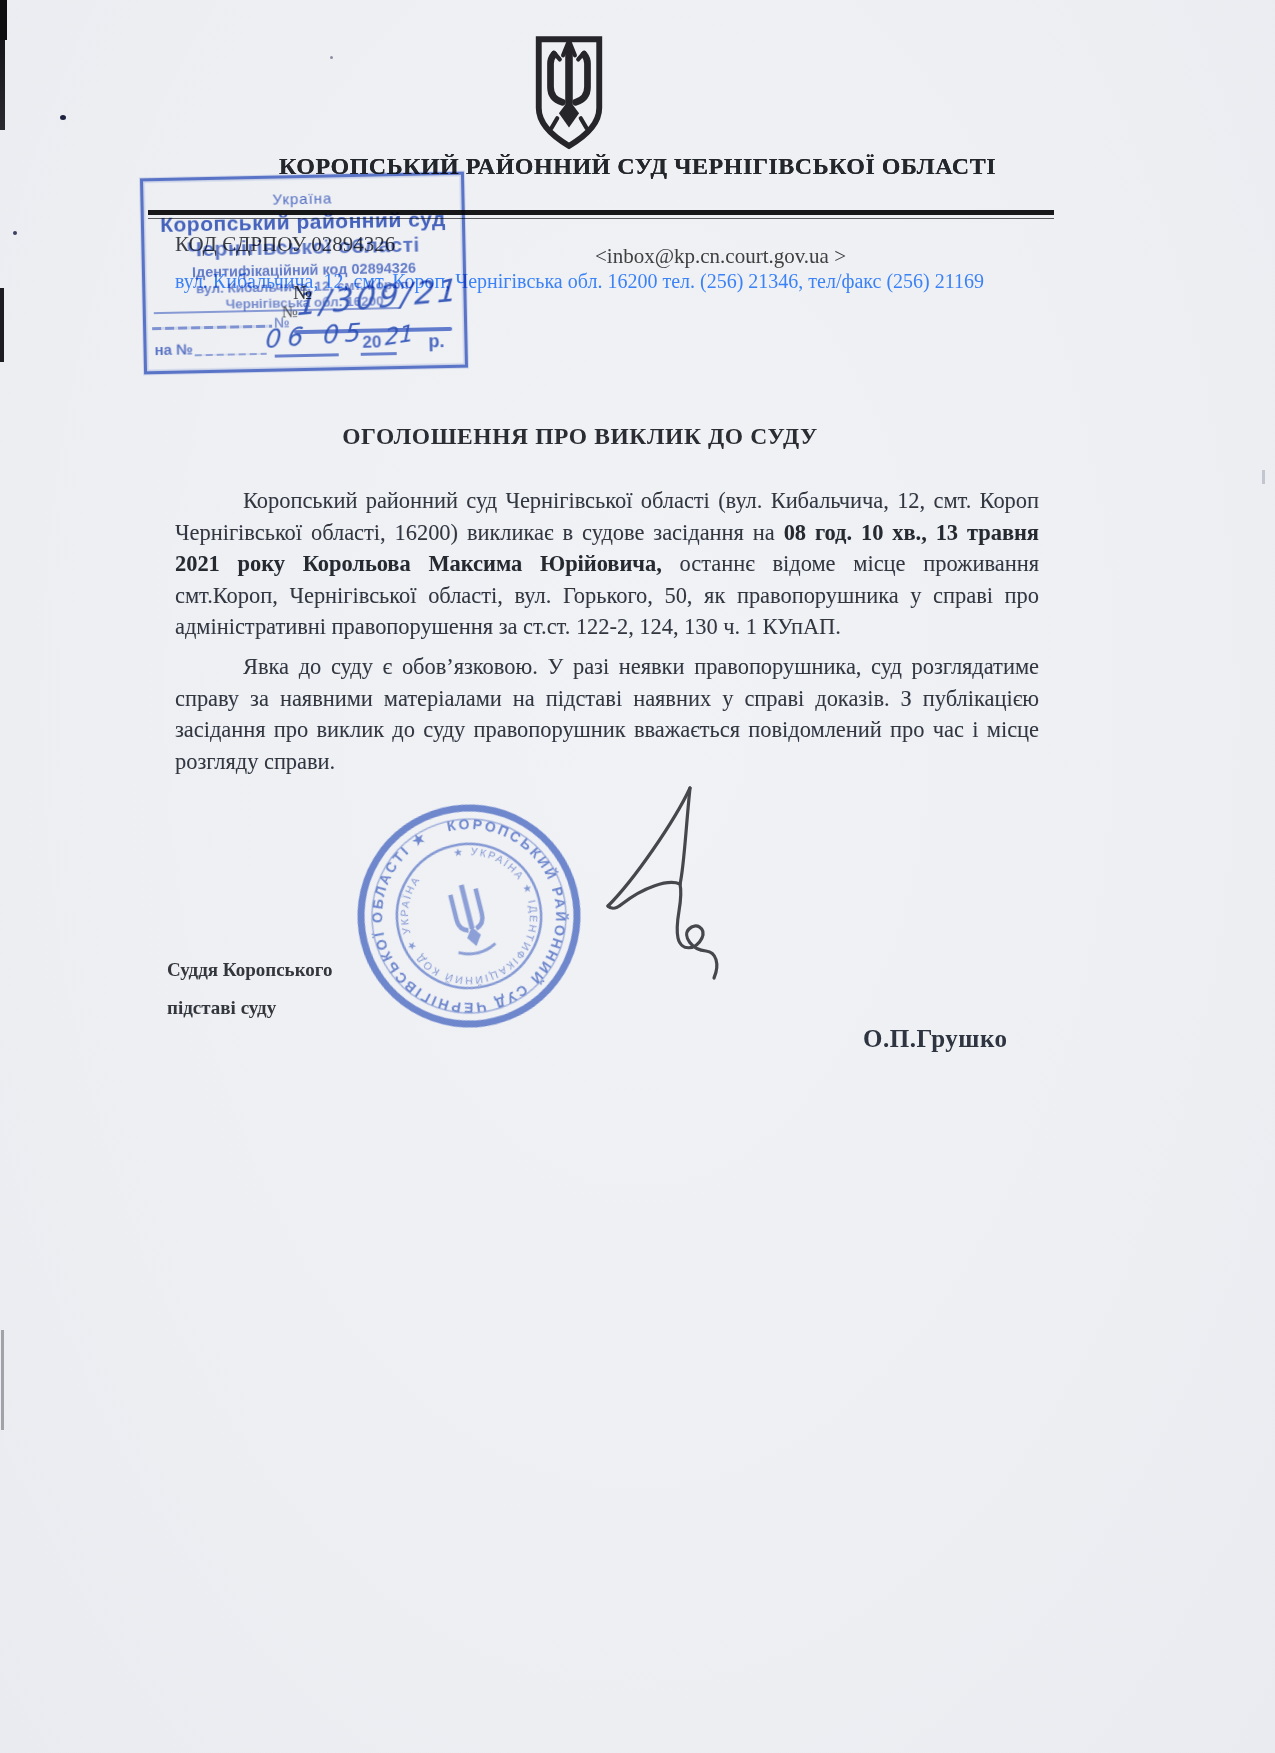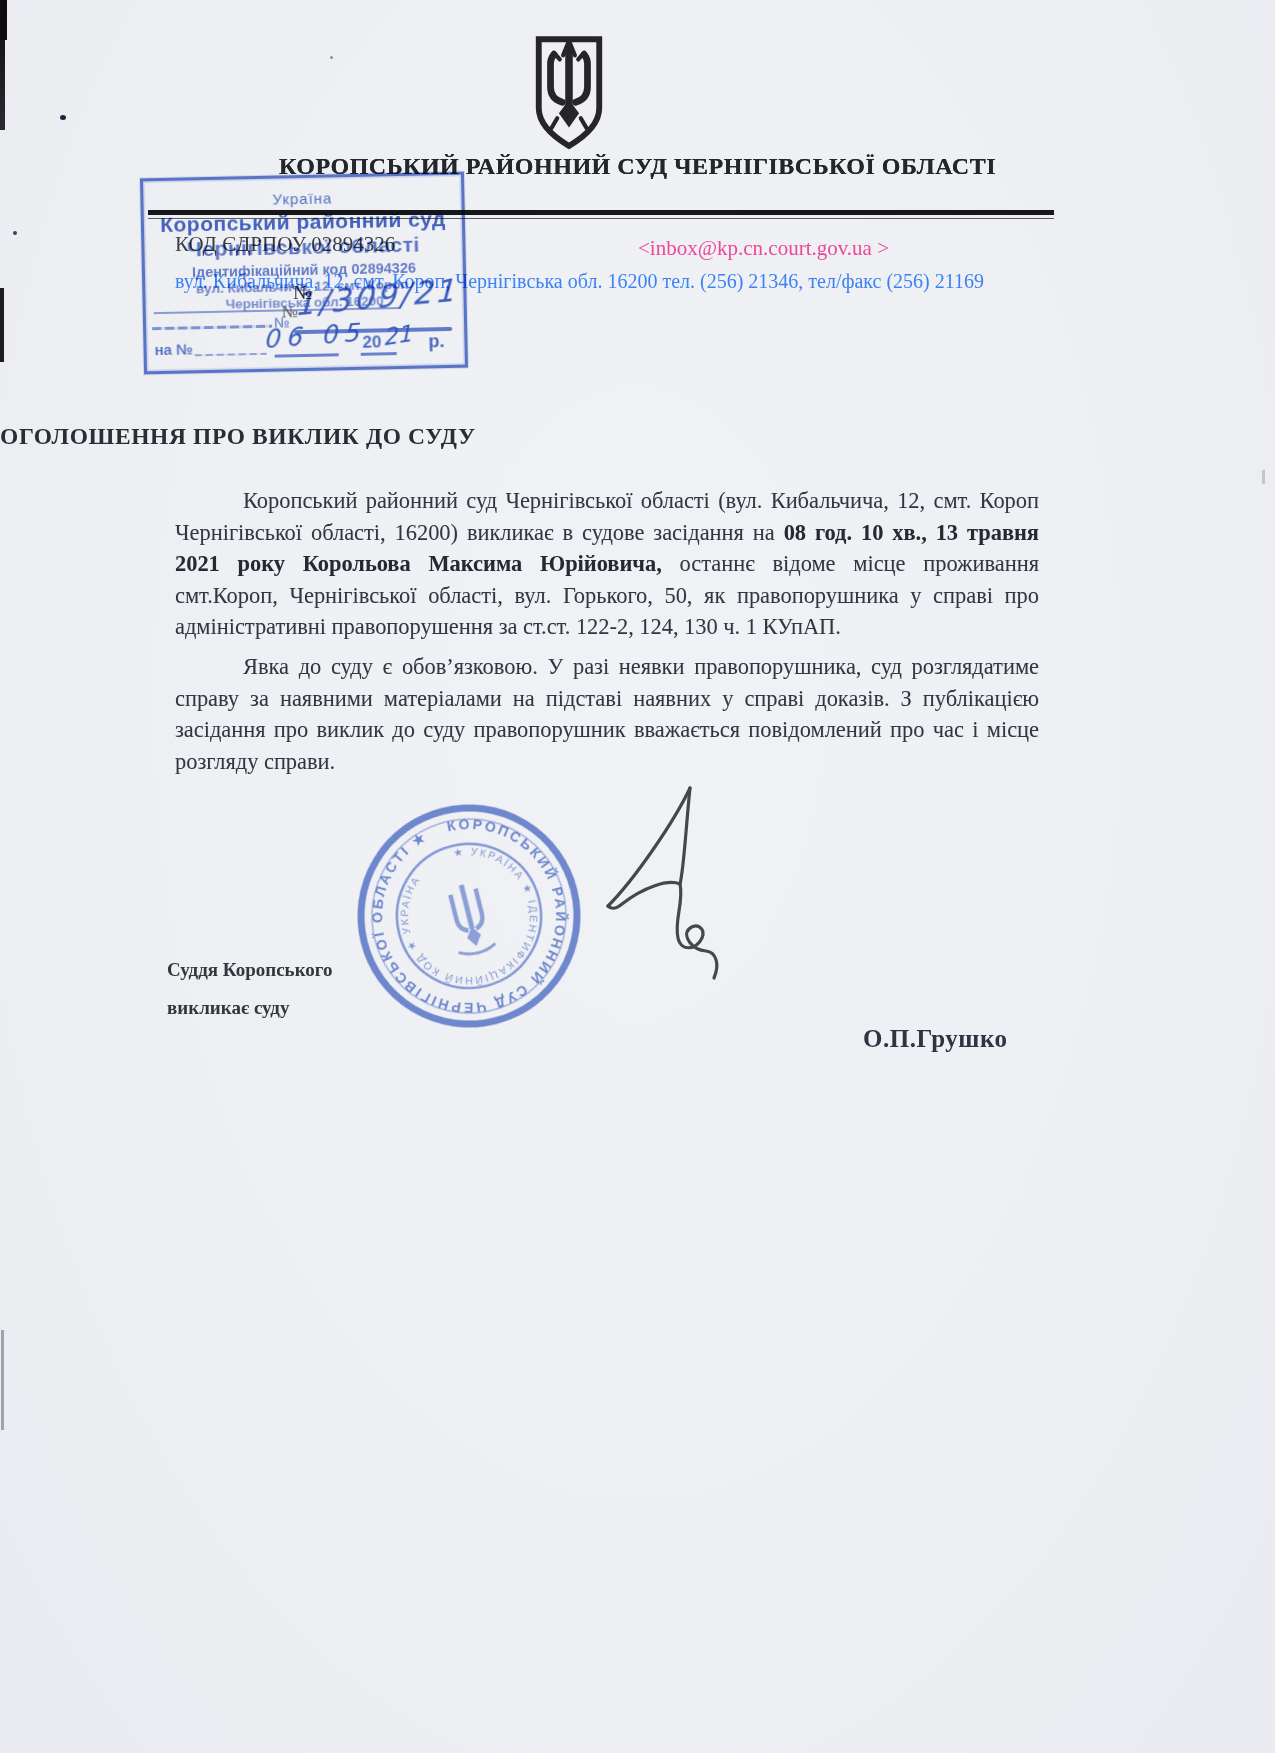--- a/index.html
+++ b/index.html
@@ -29,21 +29,21 @@
   
   .court-title{
     left:0;top:153px;width:1275px;text-align:center;
     font-weight:bold;font-size:24px;letter-spacing:.5px;color:#23262b;
     text-shadow:0 0 .4px #23262b;
   }
   .rule-thick{left:148px;top:210px;width:906px;height:5px;background:#17171a;z-index:6;}
   .rule-thin{left:148px;top:218px;width:906px;height:1px;background:#5a5c62;z-index:6;}
 
   .edrpou{left:175px;top:232px;font-size:21px;color:#3a3d44;z-index:2;}
-  .email{left:595px;top:236px;font-size:21px;color:#ec4899;z-index:2;margin-left:43px;}
+  .email{left:595px;top:244px;font-size:21px;color:#404040;z-index:2;}
   .address-line{left:175px;top:270px;font-size:20px;color:#3b82f6;z-index:2;white-space:nowrap;}
   .doc-no{left:293px;top:281px;font-size:20px;color:#33363c;z-index:2;}
 
   
   .stamp{
     left:142px;top:175px;width:318px;height:190px;
     transform:rotate(-1.2deg);
     border:3px solid rgba(56,90,196,.8);
     box-shadow:inset 0 0 0 1.5px rgba(56,90,196,.2), 0 0 0 1px rgba(56,90,196,.15);
     color:#3b5cc2;z-index:7;mix-blend-mode:multiply;
@@ -77,21 +77,21 @@
   }
   .hw-number{position:absolute;top:108px;left:150px;font-size:31px;letter-spacing:3px;
     transform:rotate(-4deg) skewX(-10deg);opacity:.9;}
   .hw-date{position:absolute;top:146px;left:118px;font-size:25px;letter-spacing:6px;
     transform:rotate(-3deg) skewX(-8deg);opacity:.9;}
   .hw-year{position:absolute;top:148px;left:238px;font-size:23px;
     transform:rotate(-8deg) skewX(-10deg);opacity:.9;}
 
   
   .doc-title{
-    left:0;top:423px;width:1160px;
+    left:0;top:423px;width:1160px;text-align:center;
     font-weight:bold;font-size:23.5px;letter-spacing:.6px;color:#2a2d33;
   }
   .body-text{
     left:167px;top:477px;width:880px;
     font-size:22.4px;line-height:31.6px;text-align:justify;color:#33363c;
     text-shadow:.4px 0 0 rgba(110,140,210,.25);
   }
   .body-text p{margin:8px;text-indent:68px;}
   .body-text .b{font-weight:bold;color:#26292e;}
 
@@ -171,21 +171,21 @@
 
 <div class="abs doc-title">ОГОЛОШЕННЯ ПРО ВИКЛИК ДО СУДУ</div>
 
 <div class="abs body-text">
   <p><span>Коропський районний суд Чернігівської області (вул. Кибальчича, 12, смт. Короп Чернігівської області, 16200) викликає в судове засідання на </span><span class="b">08 год. 10 хв., 13 травня 2021 року Корольова Максима Юрійовича,</span><span> останнє відоме місце проживання смт.Короп, Чернігівської області, вул. Горького, 50, як правопорушника у справі про адміністративні правопорушення за ст.ст. 122-2, 124,  130 ч. 1 КУпАП.</span></p>
   <p>Явка до суду є обов’язковою. У разі неявки правопорушника, суд розглядатиме справу за наявними матеріалами на підставі наявних у справі доказів. З публікацією засідання про виклик до суду правопорушник вважається повідомлений про час і місце розгляду справи.</p>
 </div>
 
 <div class="abs sig-left">
   <div>Суддя Коропського</div>
-  <div>викликає суду</div>
+  <div>підставі суду</div>
 </div>
 <div class="abs sig-name">О.П.Грушко</div>
 
 <svg class="abs seal" viewBox="0 0 234 234">
   <defs>
     <path id="ring-outer" d="M117 30 a87 87 0 1 1 -0.01 0" fill="none"></path>
     <path id="ring-inner" d="M117 56 a61 61 0 1 1 -0.01 0" fill="none"></path>
   </defs>
   <circle cx="117" cy="117" r="108" fill="none" stroke="#3f63c6" stroke-width="7" opacity=".85"></circle>
   <circle cx="117" cy="117" r="97" fill="none" stroke="#3f63c6" stroke-width="1.5" opacity=".5"></circle>

